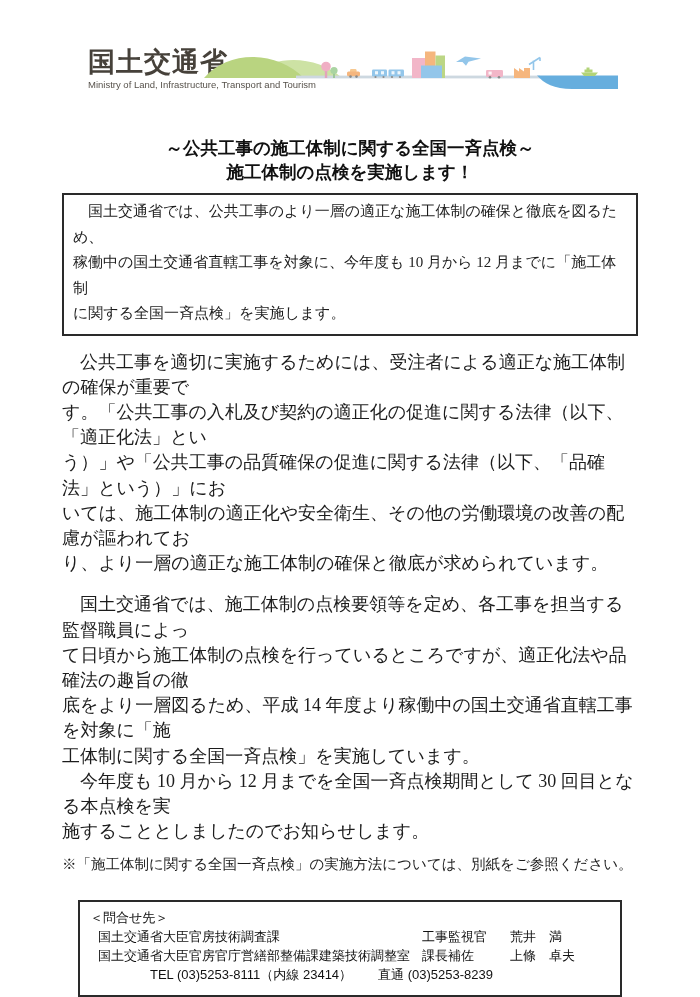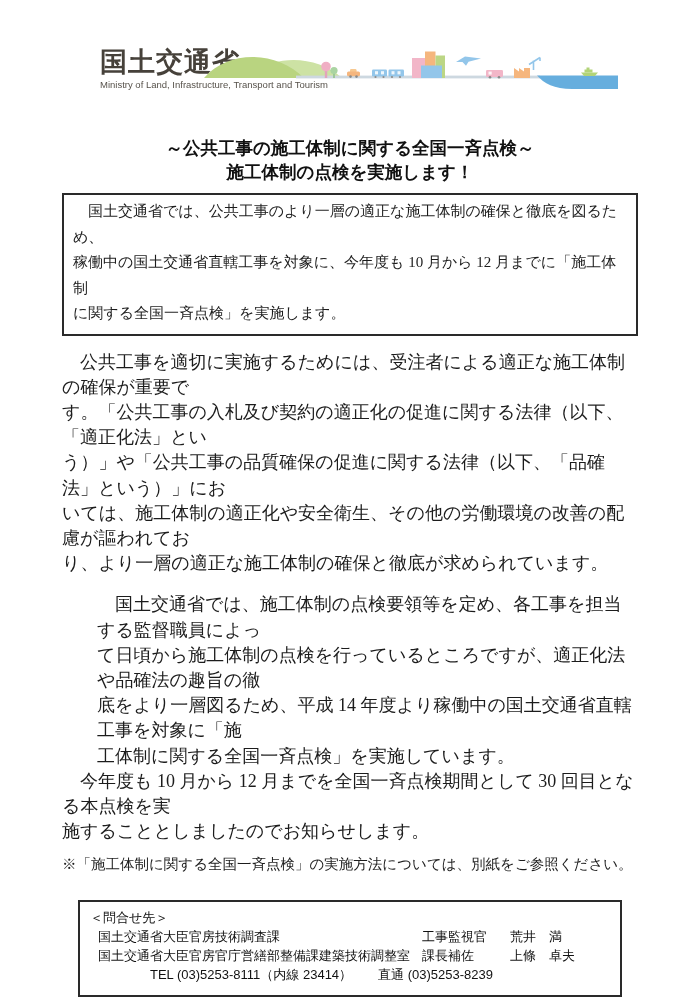--- a/index.html
+++ b/index.html
@@ -9,21 +9,21 @@
     margin:0 auto;
     background:#ffffff;
     overflow:hidden;
     box-sizing:border-box;
     padding:45px 62px 0 62px;
     color:#1c1c1c;
     font-family:"Liberation Serif","DejaVu Serif",serif;
   }
   
   .logo-row{position:relative;height:58px;}
-  .logo-text{position:absolute;left:38px;top:2px;}
+  .logo-text{position:absolute;left:26px;top:2px;}
   .logo-jp{
     font-family:"Liberation Sans","DejaVu Sans",sans-serif;
     font-weight:bold;font-size:27px;line-height:30px;
     color:#46413a;letter-spacing:1px;
   }
   .logo-en{
     font-family:"Liberation Sans","DejaVu Sans",sans-serif;
     font-size:9.5px;line-height:11px;color:#57524b;margin-top:2px;white-space:nowrap;text-align:center;
   }
   .logo-art{position:absolute;left:138px;top:0;}
@@ -48,21 +48,21 @@
   .lead-box{
     margin-top:9px;border:2px solid #2a2a2a;
     padding:4px 9px 7px 9px;
   }
   .lead-box p{margin:0;font-size:15px;line-height:25.5px;white-space:pre-line;}
   
   .body-para{
     margin:0;font-size:18px;line-height:25.2px;white-space:pre-line;
   }
   .p1{margin-top:14px;}
-  .p2{margin-top:16px;margin-left:35px;}
+  .p2{margin-top:16px;}
   .p3{margin-top:0;}
   .note{
     margin:9px 0 0 0;font-size:14.5px;line-height:22px;white-space:nowrap;
   }
   
   .contact-box{
     margin:25px 16px 0 16px;
     border:2px solid #2a2a2a;
     padding:7px 10px 10px 10px;
     font-family:"Liberation Sans","DejaVu Sans",sans-serif;

